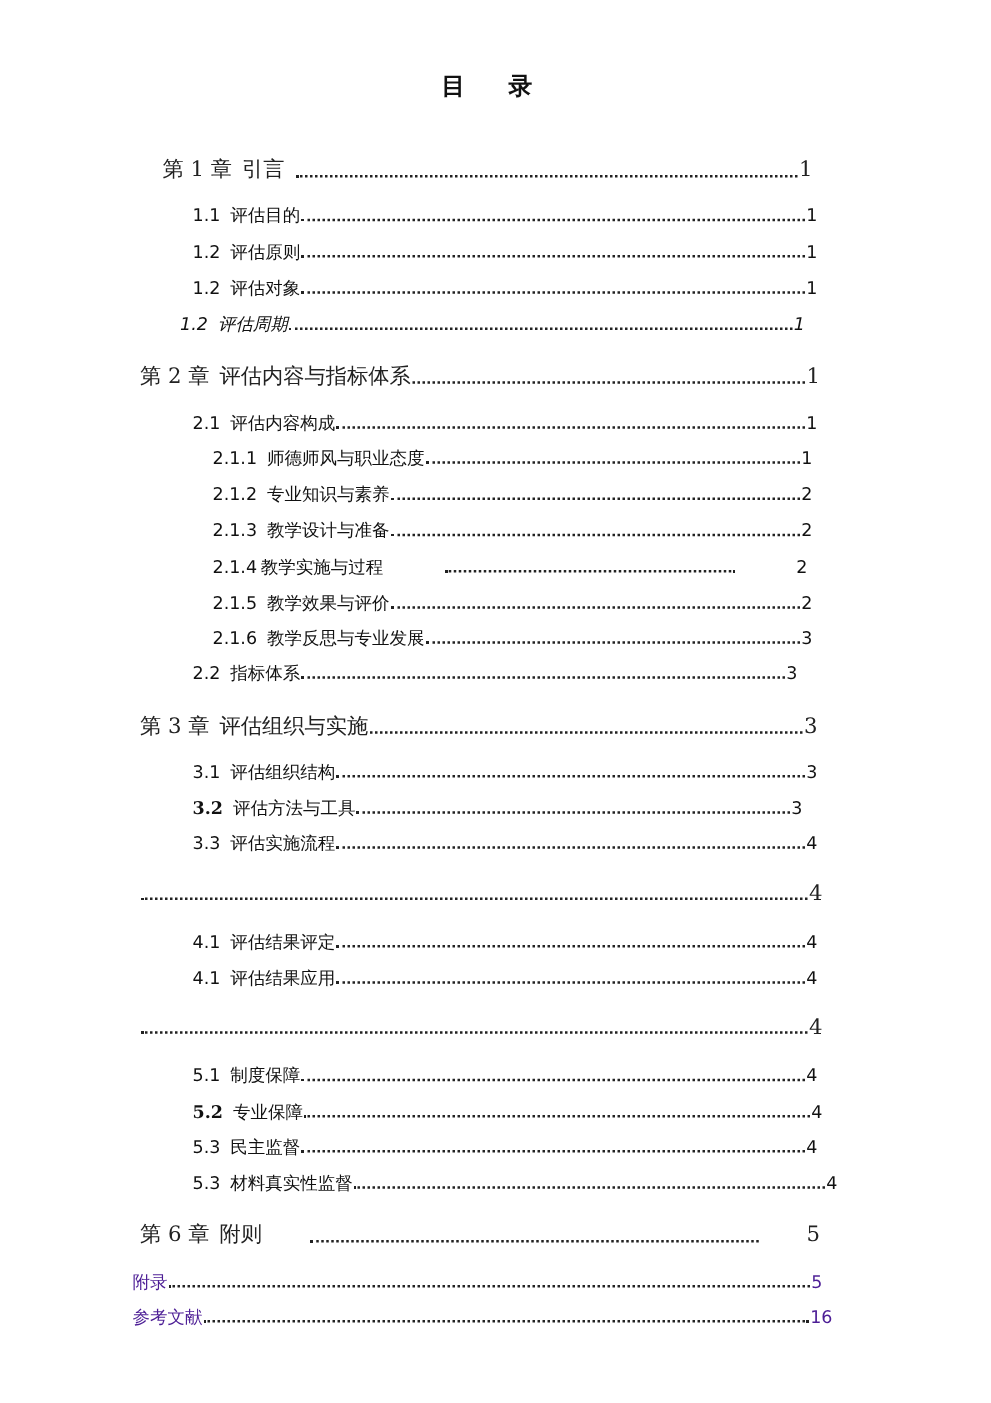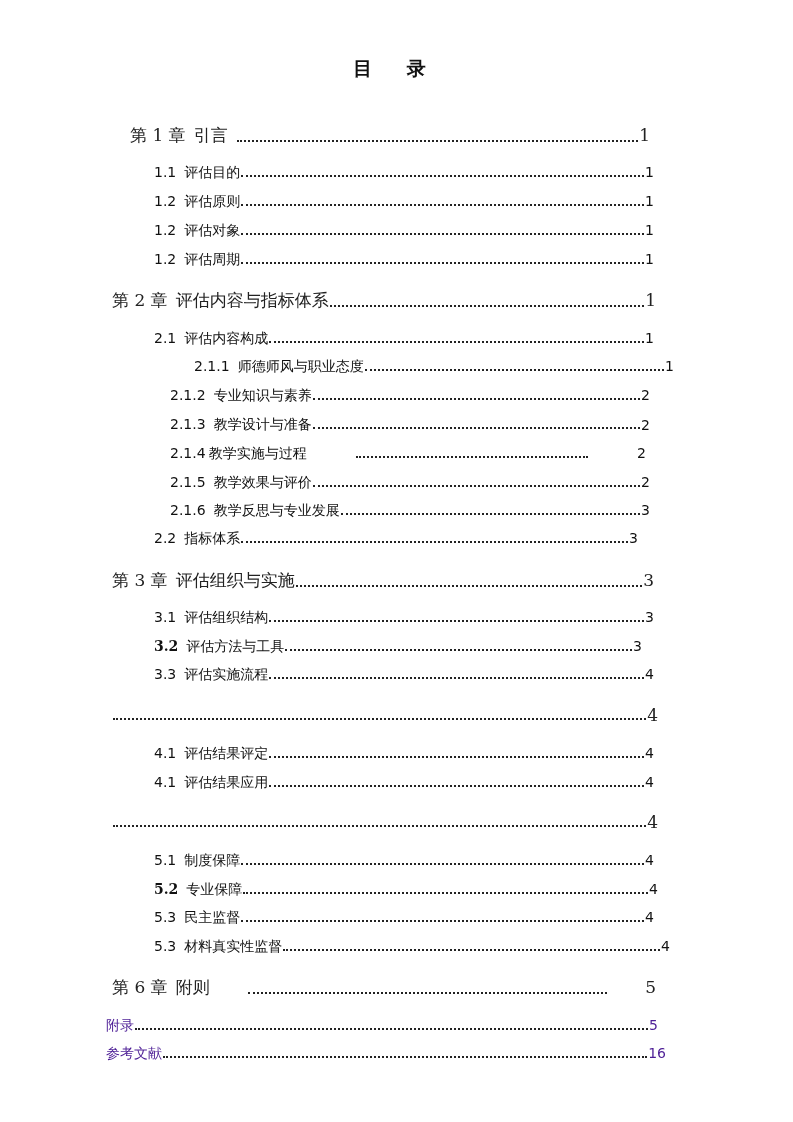--- a/index.html
+++ b/index.html
@@ -48,39 +48,39 @@
     <span class="dots"></span>
     <span class="page">1</span>
   </div>
 
   <div class="toc-line lvl-section" style="left:154px; width:500px; top:222px;">
     <span class="label"><span>1.2</span><span class="gap"></span><span>评估对象</span></span>
     <span class="dots"></span>
     <span class="page">1</span>
   </div>
 
-  <div class="toc-line lvl-section" style="left:154px; width:500px; top:251px;">
+  <div class="toc-line lvl-section" style="left:144px; width:500px; top:251px;font-style:italic;">
     <span class="label"><span>1.2</span><span class="gap"></span><span>评估周期</span></span>
     <span class="dots"></span>
     <span class="page">1</span>
   </div>
 
   <div class="toc-line lvl-chapter" style="left:112px; width:544px; top:289px;">
     <span class="label"><span>第 2 章</span><span class="gap"></span><span>评估内容与指标体系</span></span>
     <span class="dots"></span>
     <span class="page">1</span>
   </div>
 
   <div class="toc-line lvl-section" style="left:154px; width:500px; top:330px;">
     <span class="label"><span>2.1</span><span class="gap"></span><span>评估内容构成</span></span>
     <span class="dots"></span>
     <span class="page">1</span>
   </div>
 
-  <div class="toc-line lvl-sub" style="left:170px; width:480px; top:358px;margin-left:24px;">
+  <div class="toc-line lvl-sub" style="left:170px; width:480px; top:358px;">
     <span class="label"><span>2.1.1</span><span class="gap"></span><span>师德师风与职业态度</span></span>
     <span class="dots"></span>
     <span class="page">1</span>
   </div>
 
   <div class="toc-line lvl-sub" style="left:170px; width:480px; top:387px;">
     <span class="label"><span>2.1.2</span><span class="gap"></span><span>专业知识与素养</span></span>
     <span class="dots"></span>
     <span class="page">2</span>
   </div>

